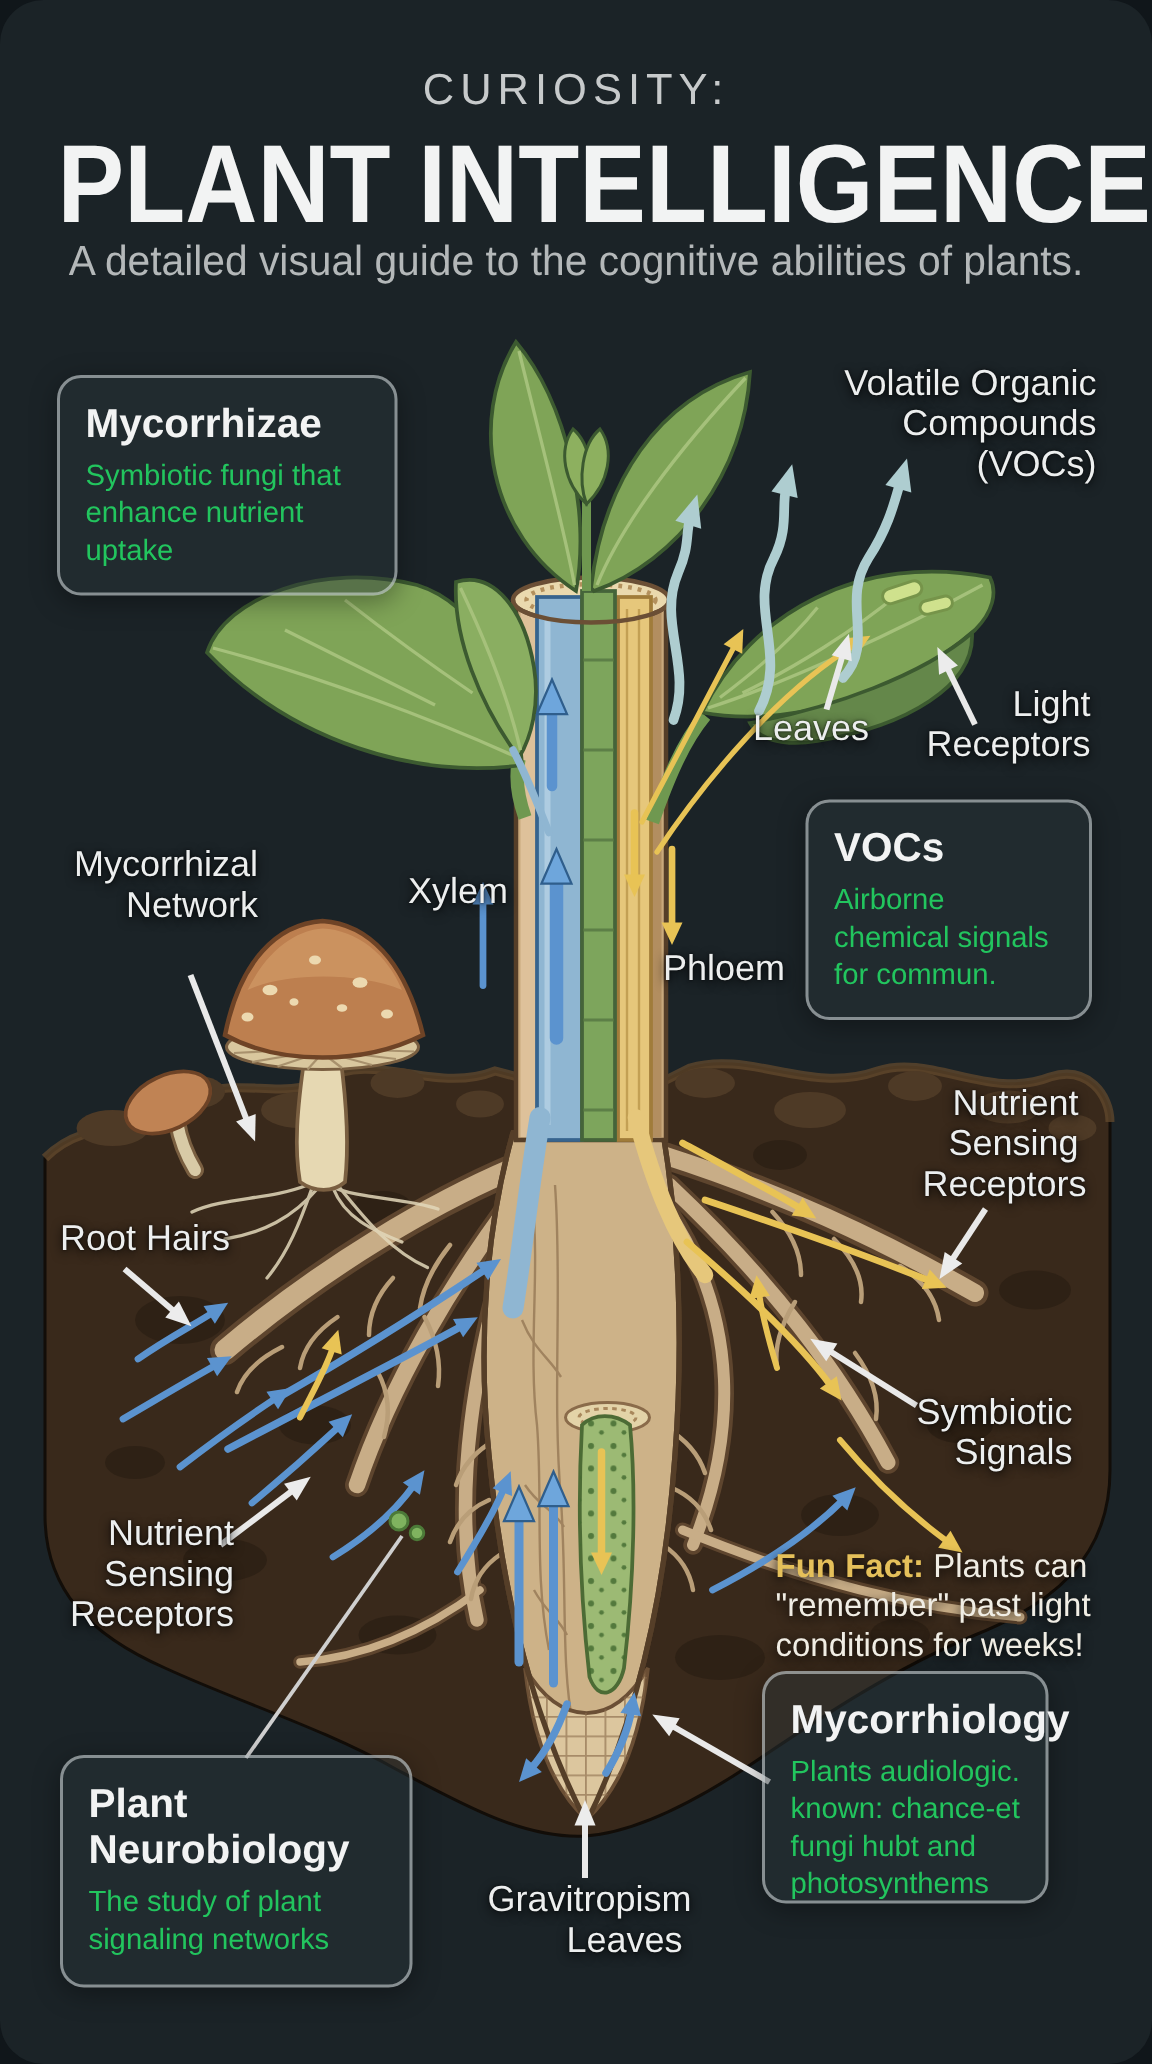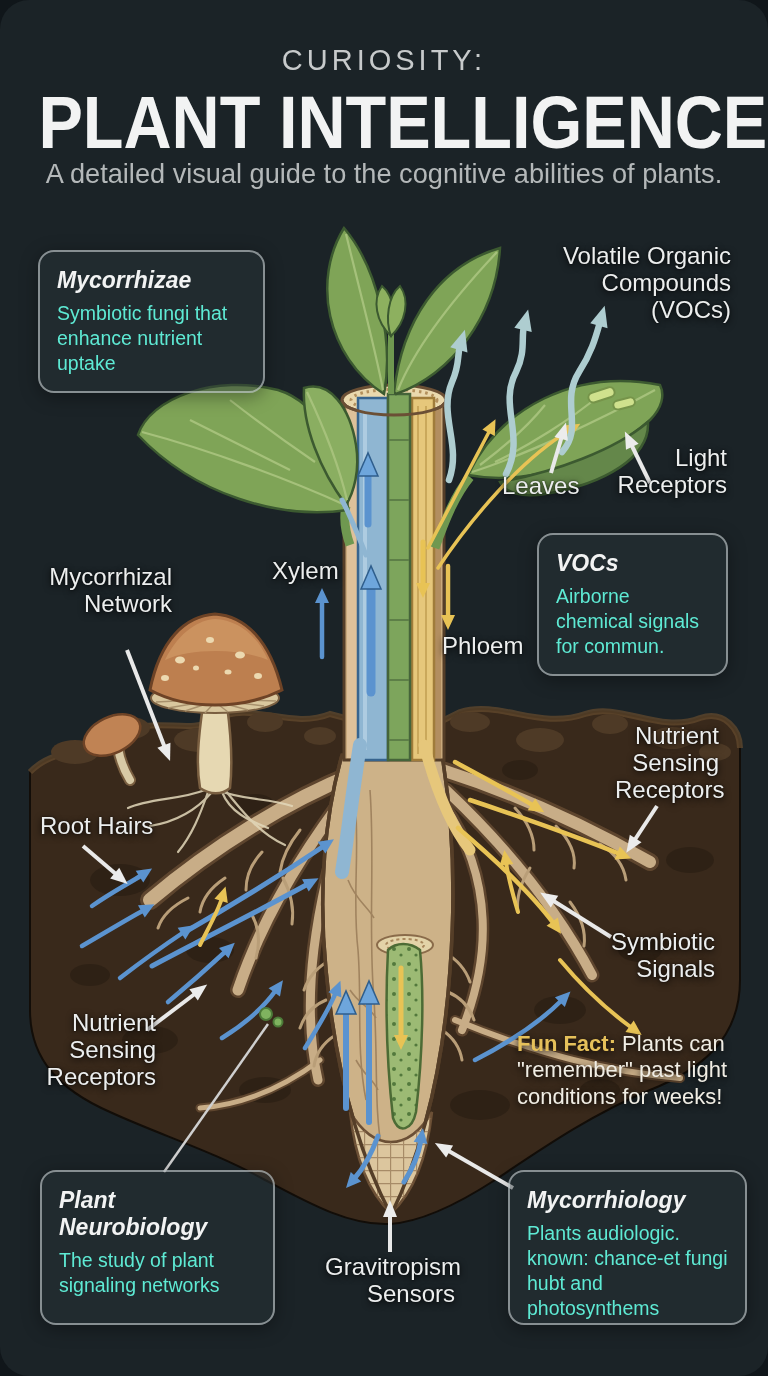--- a/index.html
+++ b/index.html
@@ -18,22 +18,22 @@
     position:absolute;font-size:24px;line-height:1.12;color:#eceeee;
     text-shadow:0 2px 7px rgba(0,0,0,.9), 0 0 2px rgba(0,0,0,.7);
     text-align:center;
   }
   .center{text-align:right;}
   .box{
     position:absolute;box-sizing:border-box;border:2px solid rgba(220,228,230,.55);
     border-radius:16px;background:rgba(43,54,58,.45);padding:15px 17px;
     box-shadow:0 4px 18px rgba(0,0,0,.35);
   }
-  .box-title{font-size:23px;font-weight:700;color:#f2f3f3;margin-bottom:7px;font-style:italic;}
-  .box-body{font-size:19.5px;line-height:1.28;color:#5eead4;}
+  .box-title{font-size:27px;font-weight:700;color:#f2f3f3;margin-bottom:7px;}
+  .box-body{font-size:19.5px;line-height:1.28;color:#22c55e;}
   .funfact{position:absolute;font-size:22px;line-height:1.2;color:#f0ede4;text-shadow:0 2px 7px rgba(0,0,0,.95);}
   .funfact b{color:#e5c05a;font-weight:700;text-align:right;}
 </style>
 </head>
 <body>
 
 <div class="poster">
 
   <svg class="illustration" viewBox="0 0 768 1376">
     <defs>
@@ -318,34 +318,34 @@
   <div class="box" style="left:537px;top:533px;width:191px;min-height:102px">
     <div class="box-title">VOCs</div>
     <div class="box-body">Airborne chemical signals for commun.</div>
   </div>
 
   <div class="box" style="left:40px;top:1170px;width:235px;height:155px">
     <div class="box-title">Plant Neurobiology</div>
     <div class="box-body">The study of plant signaling networks</div>
   </div>
 
-  <div class="box" style="left:508px;top:1170px;width:239px;height:155px">
+  <div class="box" style="left:508px;top:1114px;width:191px;height:155px">
     <div class="box-title">Mycorrhiology</div>
     <div class="box-body">Plants audiologic. known: chance-et fungi hubt and photosynthems</div>
   </div>
 
   <div class="lbl center" style="left:541px;top:243px;width:190px">Volatile Organic Compounds (VOCs)</div>
   <div class="lbl" style="left:502px;top:473px">Leaves</div>
-  <div class="lbl center" style="left:615px;top:445px;width:112px">Light Receptors</div>
-  <div class="lbl" style="left:272px;top:558px">Xylem</div>
+  <div class="lbl center" style="left:615px;top:457px;width:112px">Light Receptors</div>
+  <div class="lbl" style="left:272px;top:582px">Xylem</div>
   <div class="lbl" style="left:442px;top:633px">Phloem</div>
   <div class="lbl center" style="left:14px;top:564px;width:158px">Mycorrhizal Network</div>
   <div class="lbl" style="left:40px;top:813px">Root Hairs</div>
   <div class="lbl center" style="left:615px;top:723px;width:104px">Nutrient Sensing Receptors</div>
   <div class="lbl center" style="left:605px;top:929px;width:110px">Symbiotic Signals</div>
   <div class="lbl center" style="left:36px;top:1010px;width:120px">Nutrient Sensing Receptors</div>
-  <div class="lbl center" style="left:325px;top:1254px;width:130px">Gravitropism Sensors</div>
+  <div class="lbl center" style="left:325px;top:1254px;width:130px">Gravitropism Leaves</div>
 
   <div class="funfact" style="left:517px;top:1031px;width:216px">
     <b>Fun Fact:</b><span> Plants can "remember" past light conditions for weeks!</span>
   </div>
 
 </div>
 
 </body></html>

